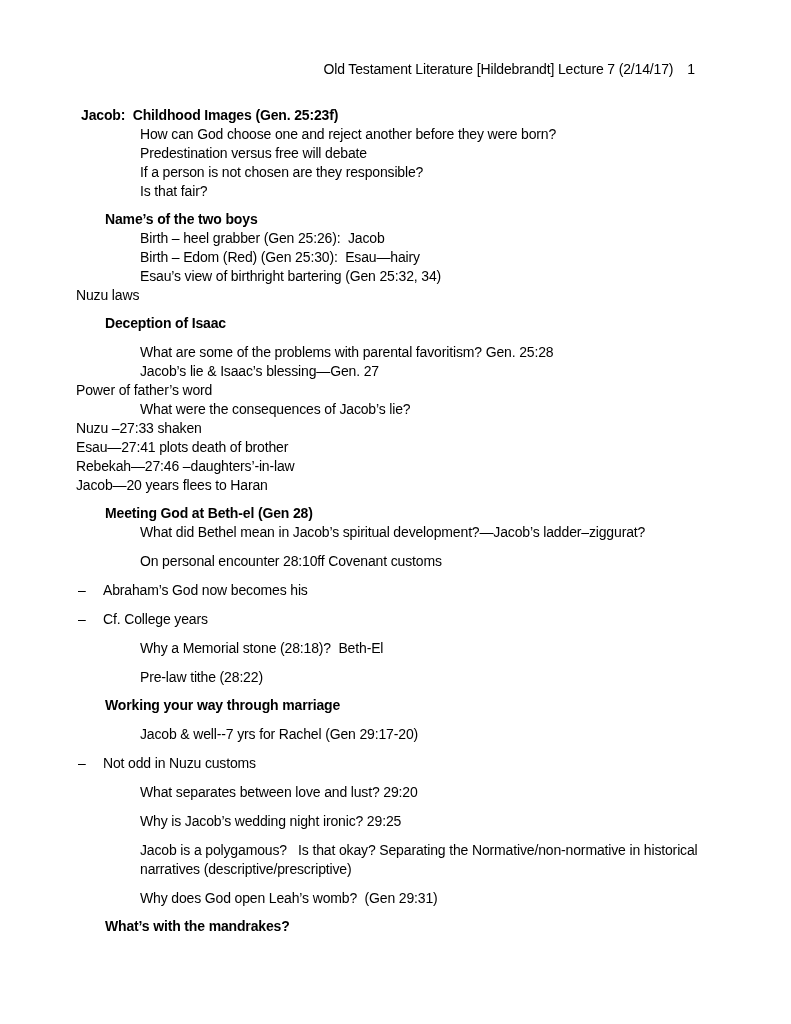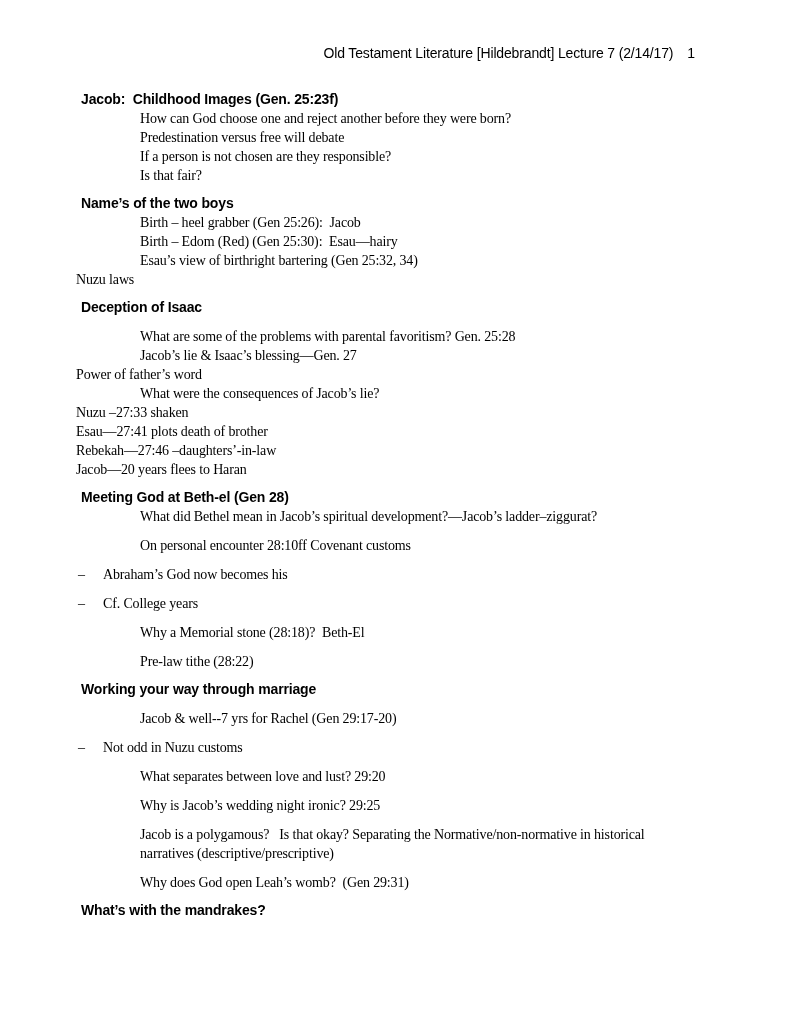--- a/index.html
+++ b/index.html
@@ -12,21 +12,21 @@
     width: 791px;
     height: 1024px;
     background: #ffffff;
     overflow: hidden;
     font-family: "Liberation Sans", sans-serif;
     font-size: 14px;
     color: #000000;
     letter-spacing: -0.15px;
   }
   .header-row {
-    padding: 44px 96px 0 93px;
+    padding: 60px 96px 0 93px;
     text-align: right;
     line-height: 19px;
     white-space: pre-wrap;
   }
   .page-num {
     display: inline-block;
     margin-left: 14px;
   }
   .content {
     margin-top: 27px;
@@ -34,28 +34,28 @@
   .heading {
     margin: 0;
     padding-left: 81px;
     font-weight: bold;
     font-size: 14px;
     line-height: 19px;
     white-space: pre-wrap;
   }
   .section + .section .heading {
     margin-top: 9px;
+    margin-left: 24px;
   }
   .line {
     margin: 0;
     padding-left: 140px;
     padding-right: 80px;
     line-height: 19px;
     white-space: pre-wrap;
-    font-family: Liberation Serif, serif;
   }
   .line.indent-2 {
     padding-left: 76px;
   }
   .line.bullet {
     padding-left: 78px;
   }
   .dash {
     display: inline-block;
     width: 25px;

